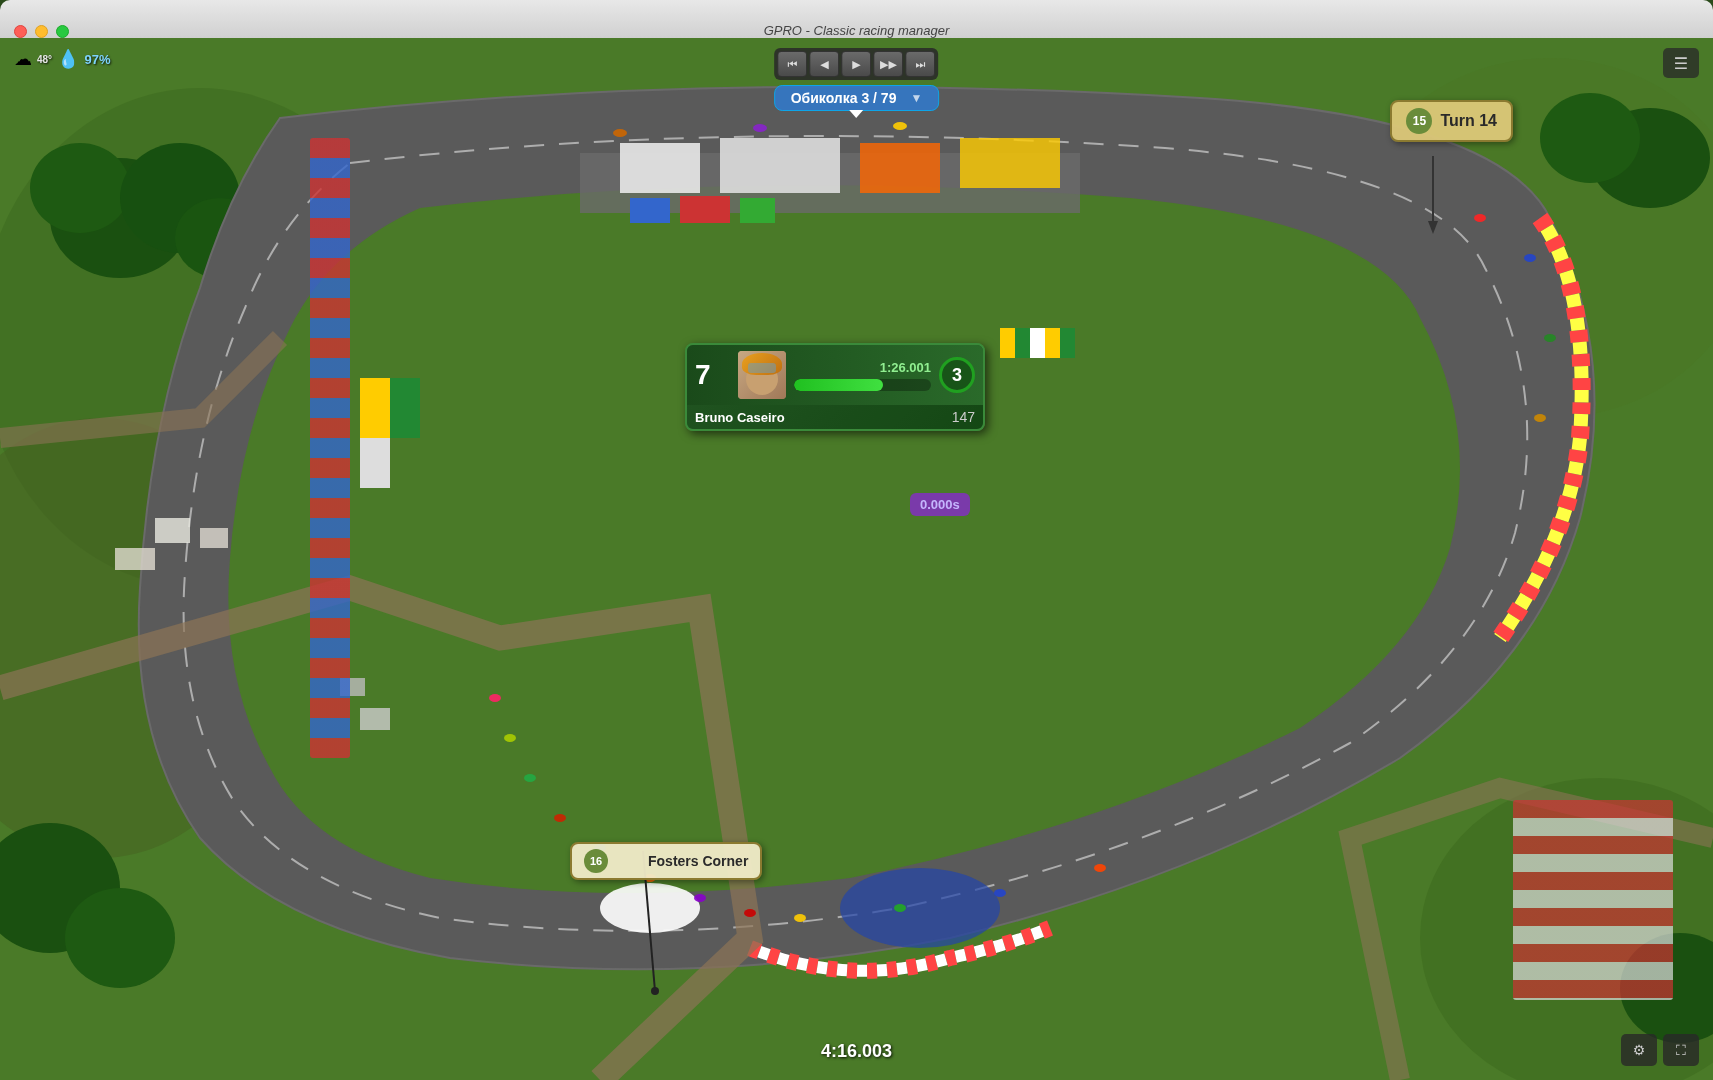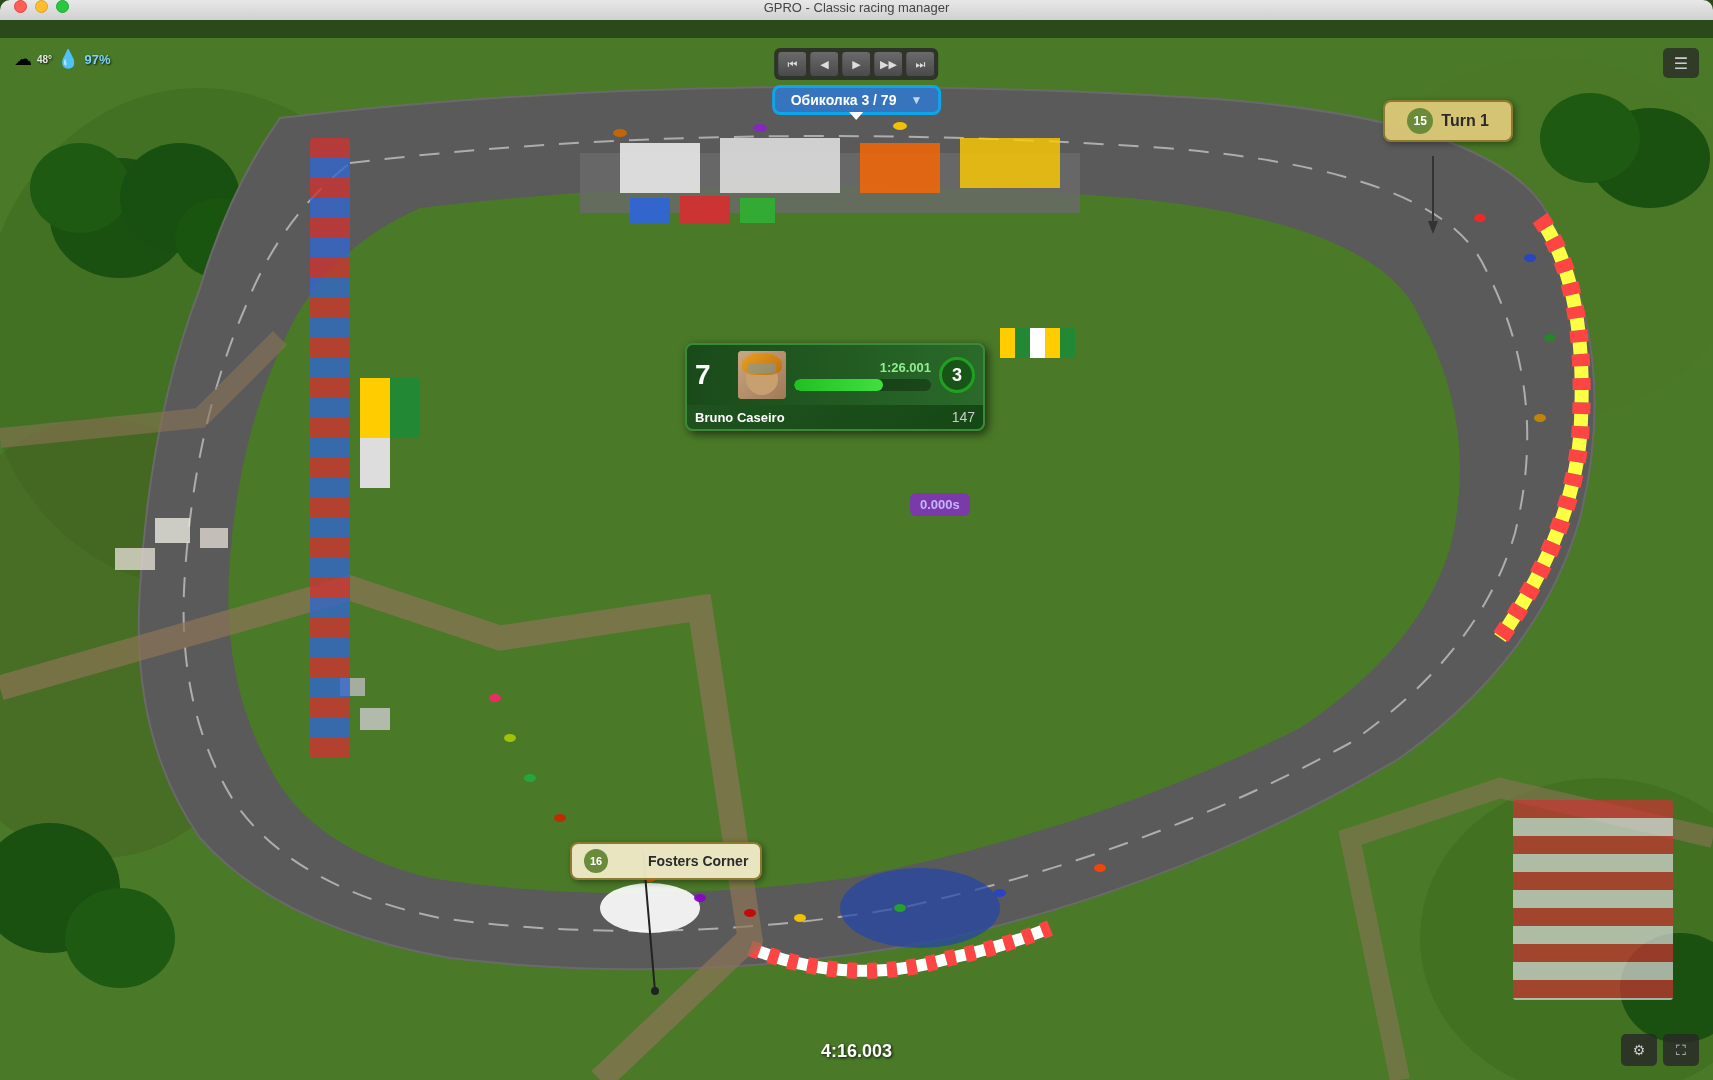--- a/index.html
+++ b/index.html
@@ -10,27 +10,28 @@
       overflow: hidden;
       font-family: -apple-system, BlinkMacSystemFont, 'Segoe UI', sans-serif;
       background: #2a4a1a;
       position: relative;
     }
 
     
     .window-chrome {
       position: absolute;
       top: 0; left: 0; right: 0;
-      height: 20px;
+      height: 38px;
       background: linear-gradient(to bottom, #e8e8e8, #d0d0d0);
       border-radius: 10px 10px 0 0;
       display: flex;
-      align-items: flex-start;
+      align-items: flex-end;
       justify-content: center;
       z-index: 100;
+      font-style: italic;
     }
 
     .traffic-lights {
       position: absolute;
       left: 14px;
       display: flex;
       gap: 8px;
     }
 
     .traffic-light {
@@ -126,21 +127,21 @@
       display: flex;
       align-items: center;
       justify-content: center;
       cursor: pointer;
       color: #ddd;
       font-size: 11px;
     }
 
     .lap-counter {
       background: rgba(50, 120, 200, 0.9);
-      border: 3px solid #0ea5e9;
+      border: 1px solid #0ea5e9;
       border-radius: 8px;
       padding: 4px 16px;
       color: #fff;
       font-size: 14px;
       font-weight: 600;
       display: flex;
       align-items: center;
       gap: 8px;
     }
 
@@ -173,21 +174,21 @@
     }
 
     
     .turn-label {
       position: absolute;
       top: 62px;
       right: 200px;
       background: rgba(220, 200, 120, 0.95);
       border: 2px solid #8B7A30;
       border-radius: 8px;
-      padding: 6px 22px;
+      padding: 6px 14px;
       display: flex;
       align-items: center;
       gap: 8px;
       z-index: 50;
       box-shadow: 2px 2px 6px rgba(0,0,0,0.4);
       margin-left: 25px;
     }
 
     .turn-badge {
       background: #6a8c3a;
@@ -592,21 +593,21 @@
   </div>
 
   <div class="menu-button">
     <span style="color:#ccc; font-size:16px;">☰</span>
   </div>
 
   <div class="turn-label" style="top: 62px; right: 200px;">
     <div class="turn-badge">
       <span>15</span>
     </div>
-    <span class="turn-text">Turn 1</span>
+    <span class="turn-text">Turn 14</span>
   </div>
 
   <div style="position:absolute; top:118px; right:270px; z-index:49;">
     <svg width="20" height="80" viewBox="0 0 20 80">
       <line x1="10" y1="0" x2="10" y2="65" stroke="#333" stroke-width="2"></line>
       <polygon points="5,65 15,65 10,78" fill="#333"></polygon>
     </svg>
   </div>
 
   <div class="driver-card">

